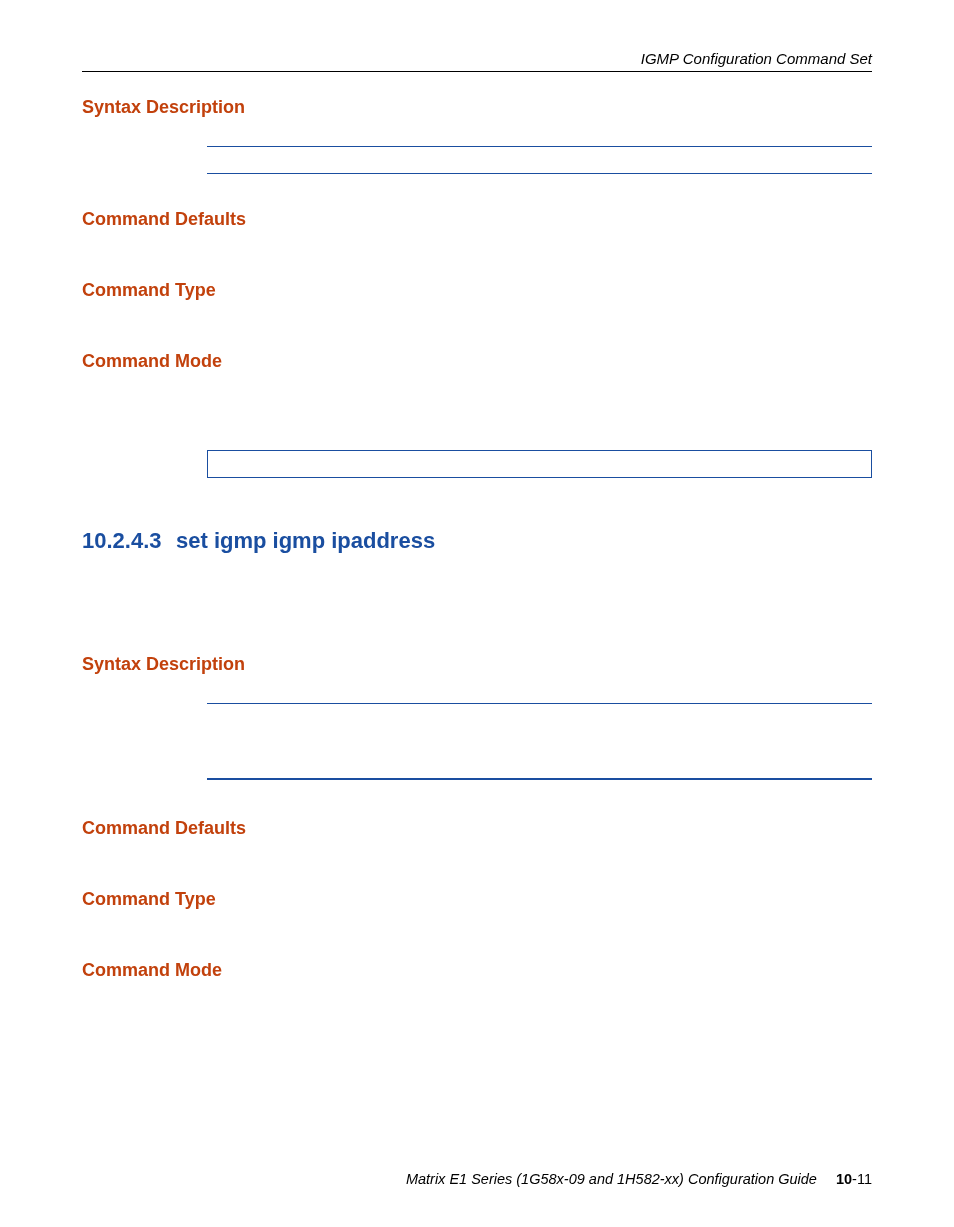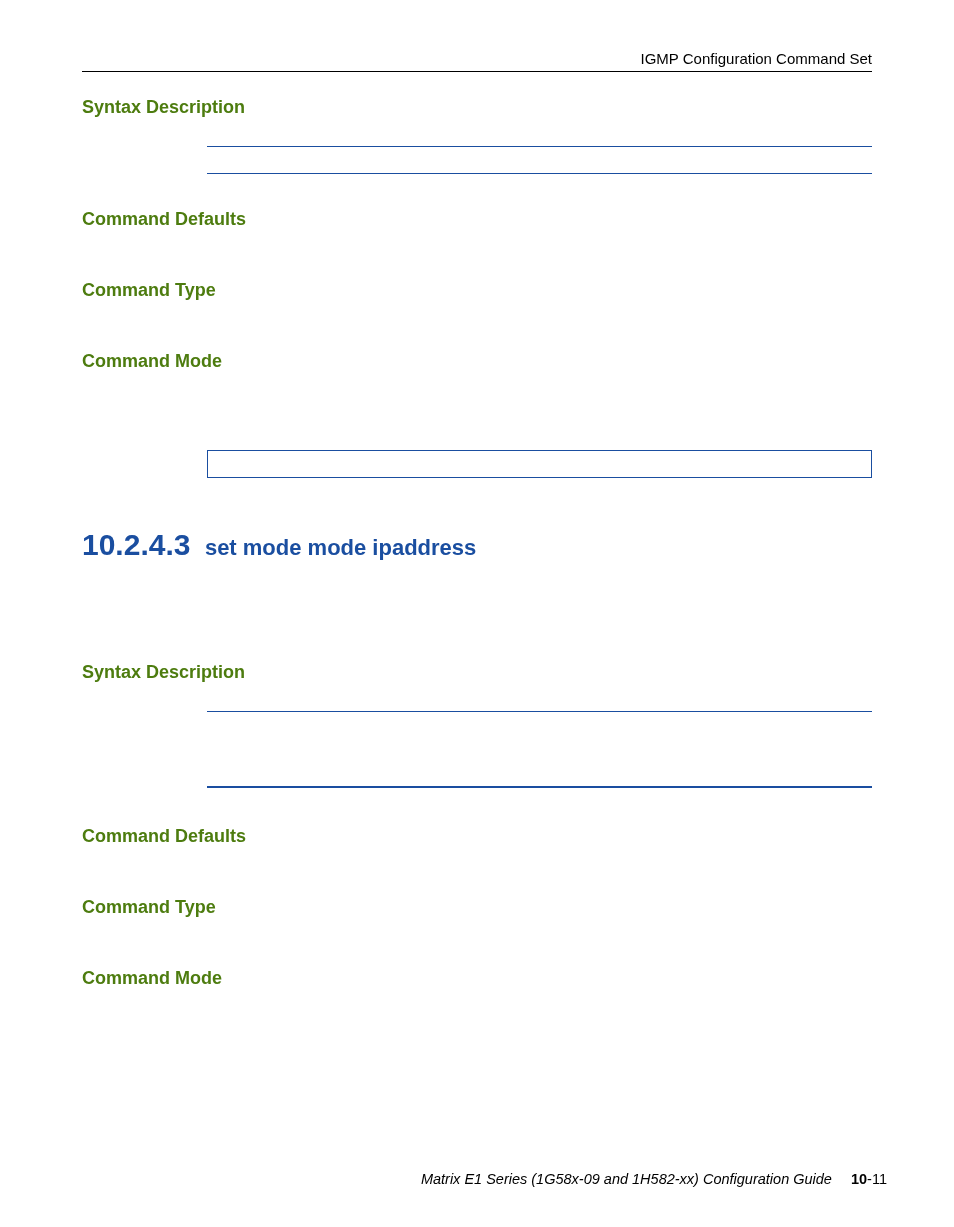--- a/index.html
+++ b/index.html
@@ -17,39 +17,40 @@
     .page-container {
       padding: 50px 82px 40px 82px;
       position: relative;
       height: 100%;
     }
     .header-box {
       position: relative;
     }
     .header-line1 {
       text-align: right;
+      font-style: italic;
       font-size: 15px;
       color: #000;
       margin-bottom: 4px;
     }
     .header-line2 {
       text-align: right;
       font-style: italic;
       font-size: 15px;
       color: #000;
       margin-bottom: 2px;
     }
     .header-rule {
       border: none;
       border-top: 1px solid #000;
       margin-top: 3px;
       margin-bottom: 25px;
     }
     .section-heading {
-      color: #4d7c0f;
+      color: #c2410c;
       font-weight: bold;
       font-size: 18px;
       margin-bottom: 28px;
     }
     .syntax-table {
       margin-left: 125px;
       width: 665px;
       margin-bottom: 35px;
     }
     .syntax-table-row {
@@ -62,21 +63,21 @@
     .example-box {
       margin-left: 125px;
       width: 665px;
       border: 1px solid #1a4ea0;
       height: 28px;
       margin-bottom: 50px;
     }
     .command-section-number {
       color: #1a4ea0;
       font-weight: bold;
-      font-size: 30px;
+      font-size: 22px;
     }
     .command-title {
       color: #1a4ea0;
       font-weight: bold;
       font-size: 22px;
     }
     .command-full-heading {
       margin-bottom: 100px;
     }
     .syntax-table-2 {
@@ -90,21 +91,21 @@
     }
     .syntax-row-2b {
       border-top: 1px solid #1a4ea0;
       border-bottom: 1px solid #1a4ea0;
       height: 0;
     }
     .footer {
       position: absolute;
       bottom: 40px;
       left: 82px;
-      right: 67px;
+      right: 82px;
       text-align: right;
       font-size: 14.5px;
     }
     .footer-text {
       font-style: italic;
       color: #000;
     }
     .footer-page-chapter {
       font-weight: bold;
       font-style: normal;
@@ -138,21 +139,21 @@
   <div style="height: 22px;"></div>
 
   <div class="section-heading">Command Mode</div>
   <div style="height: 22px;"></div>
 
   <div style="height: 28px;"></div>
   <div class="example-box"></div>
 
   <div class="command-full-heading">
     <span class="command-section-number">10.2.4.3</span>
-    <span class="command-title" style="margin-left:10px;">set mode mode ipaddress</span>
+    <span class="command-title" style="margin-left:10px;">set igmp igmp ipaddress</span>
   </div>
 
   <div class="section-heading gap-a">Syntax Description</div>
   <div class="syntax-table-2">
     <div class="syntax-row-2a"></div>
     <div class="syntax-row-2b"></div>
   </div>
 
   <div class="section-heading">Command Defaults</div>
   <div style="height: 22px;"></div>

